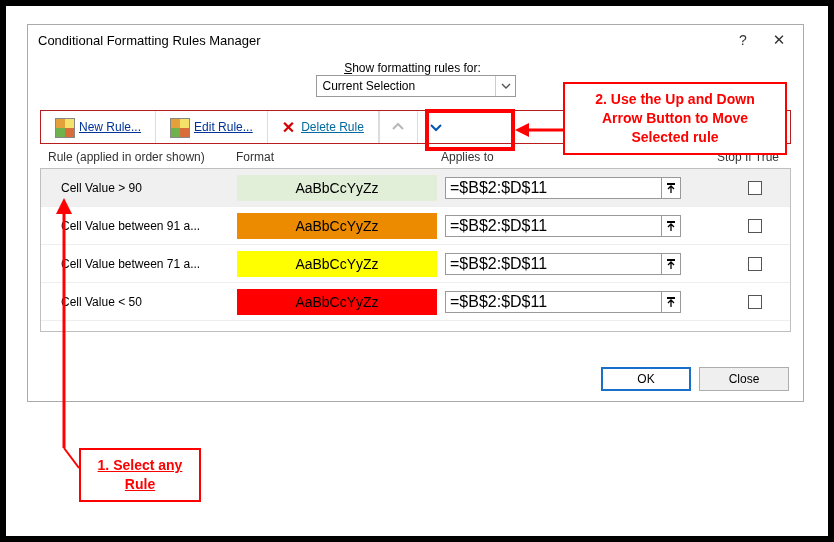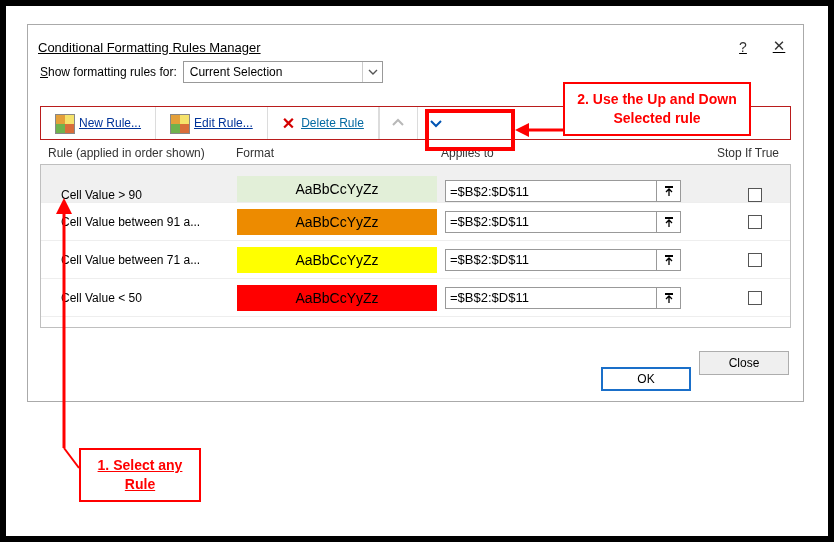--- a/index.html
+++ b/index.html
@@ -19,33 +19,32 @@
   .dialog {
     position: absolute;
     left: 21px; top: 18px;
     width: 777px; height: 378px;
     border: 1px solid #aaa;
     background: #fff;
   }
   .titlebar {
     height: 30px;
     display: flex;
-    align-items: flex-end;
+    align-items: center;
     padding: 0 6px 0 10px;
     font-size: 13px;
-    text-decoration: underline;
   }
   .titlebar .title { flex: 1; }
   .titlebar .help, .titlebar .close {
     width: 36px; text-align: center; font-size: 14px; cursor: pointer;
     color: #333;
   }
   .titlebar .close { font-size: 15px; }
   .body { padding: 6px 12px 10px 12px; }
-  .show-row { display: flex; align-items: center; margin-bottom: 23px; }
+  .show-row { display: flex; align-items: center; margin-bottom: 13px; flex-direction: column; }
   .show-row label { margin-right: 6px; }
   .ul { text-decoration: underline; }
   .dropdown {
     display: inline-flex; align-items: center;
     border: 1px solid #999; height: 22px; width: 200px;
     padding: 0 4px 0 6px; background: #fff;
     justify-content: space-between;
   }
   .dropdown .arrow { font-size: 10px; color: #555; border-left: 1px solid #ccc; padding-left: 5px; height:100%; display:flex; align-items:center;}
   .dropdown .arrow svg { width:10px; height:10px; }
@@ -98,51 +97,51 @@
   .col-stop { flex:1; text-align:right; padding-right: 8px;}
 
   .ruleslist {
     border: 1px solid #bfbfbf; height: 164px; overflow:hidden;
   }
   .rulerow {
     display: flex; align-items: center; height: 38px;
     padding: 0 6px 0 20px;
     border-bottom: 1px solid #eee;
   }
-  .rulerow.sel { background: #f0f0f0; align-items: flex-end; }
+  .rulerow.sel { background: #f0f0f0; }
   .rulerow .r-text { width: 176px; white-space: nowrap; overflow:hidden; text-overflow: ellipsis; }
   .rulerow .r-format {
     width: 200px; height: 26px; display:flex; align-items:center; justify-content:center;
     font-size: 14px; margin-right: 8px;
   }
   .fmt0 { background: #e2efd8; color:#000; }
   .fmt1 { background: #ed8b00; color:#000; }
   .fmt2 { background: #ffff00; color:#000; }
   .fmt3 { background: #ff0000; color:#000; }
   .rulerow .r-applies {
     width: 236px; display:flex; align-items:center;
   }
   .rulerow .r-applies input {
-    flex:1; height:22px; border:1px solid #999; padding:0 4px; font-family: inherit; font-size:13px;
+    flex:1; height:22px; border:1px solid #999; padding:0 4px; font-family: inherit; font-size:16px;
   }
   .rulerow .r-applies .pick {
     width:24px; height:22px; border:1px solid #999; border-left:none;
     display:flex; align-items:center; justify-content:center; background:#fff;
   }
   .rulerow .r-stop { flex:1; display:flex; justify-content:flex-end; padding-right: 22px;}
   .rulerow .r-stop .cb { width:14px; height:14px; border:1px solid #555; background:#fff;}
 
   .footer {
     position:absolute; right:14px; bottom:10px; display:flex; gap:8px;
   }
   .footer .fbtn {
     width:90px; height:24px; display:flex; align-items:center; justify-content:center;
     background:#efefef; border:1px solid #adadad;
   }
-  .footer .fbtn.ok { background:#fff; border:2px solid #1a6fc9;margin-top:16px; }
+  .footer .fbtn.ok { background:#fff; border:2px solid #1a6fc9; }
   .footer .fbtn.apply { color:#9a9a9a; }
 
   
   .anno { position:absolute; z-index: 50; }
   .redbox {
     border: 4px solid #ff0000;
   }
   .callout {
     border: 2px solid #ff0000; color:#ff0000; font-weight:bold;
     background:#fff; text-align:center; padding:6px 8px;
@@ -277,22 +276,23 @@
     </div>
 
     <div class="footer">
       <div class="fbtn ok">OK</div>
       <div class="fbtn">Close</div>
     </div>
   </div>
 
   <div class="anno redbox" style="left:419px; top:103px; width:90px; height:42px;"></div>
 
-  <div class="anno callout" style="left:557px; top:76px; width:188px;">
+  <div class="anno callout" style="left:557px; top:76px; width:224px;">
     <div>2. Use the Up and Down</div>
+    <div>Arrow Button to Move</div>
     <div>Selected rule</div>
   </div>
   <svg class="arrow" style="left:509px; top:114px;" width="50" height="20">
     <line x1="48" y1="10" x2="10" y2="10" stroke="#ff0000" stroke-width="3"></line>
     <polygon points="0,10 14,3 14,17" fill="#ff0000"></polygon>
   </svg>
 
   <div class="anno callout" style="left:73px; top:442px; width:122px;text-decoration:underline;">
     <div>1. Select any</div>
     <div>Rule</div>

